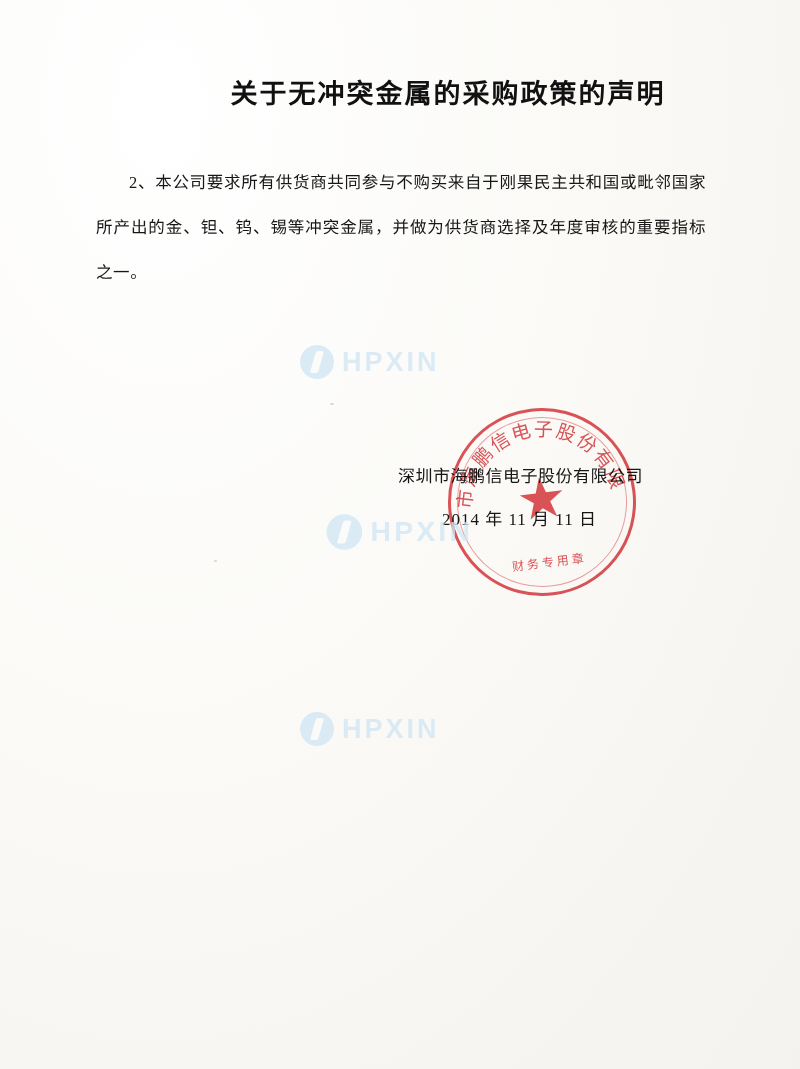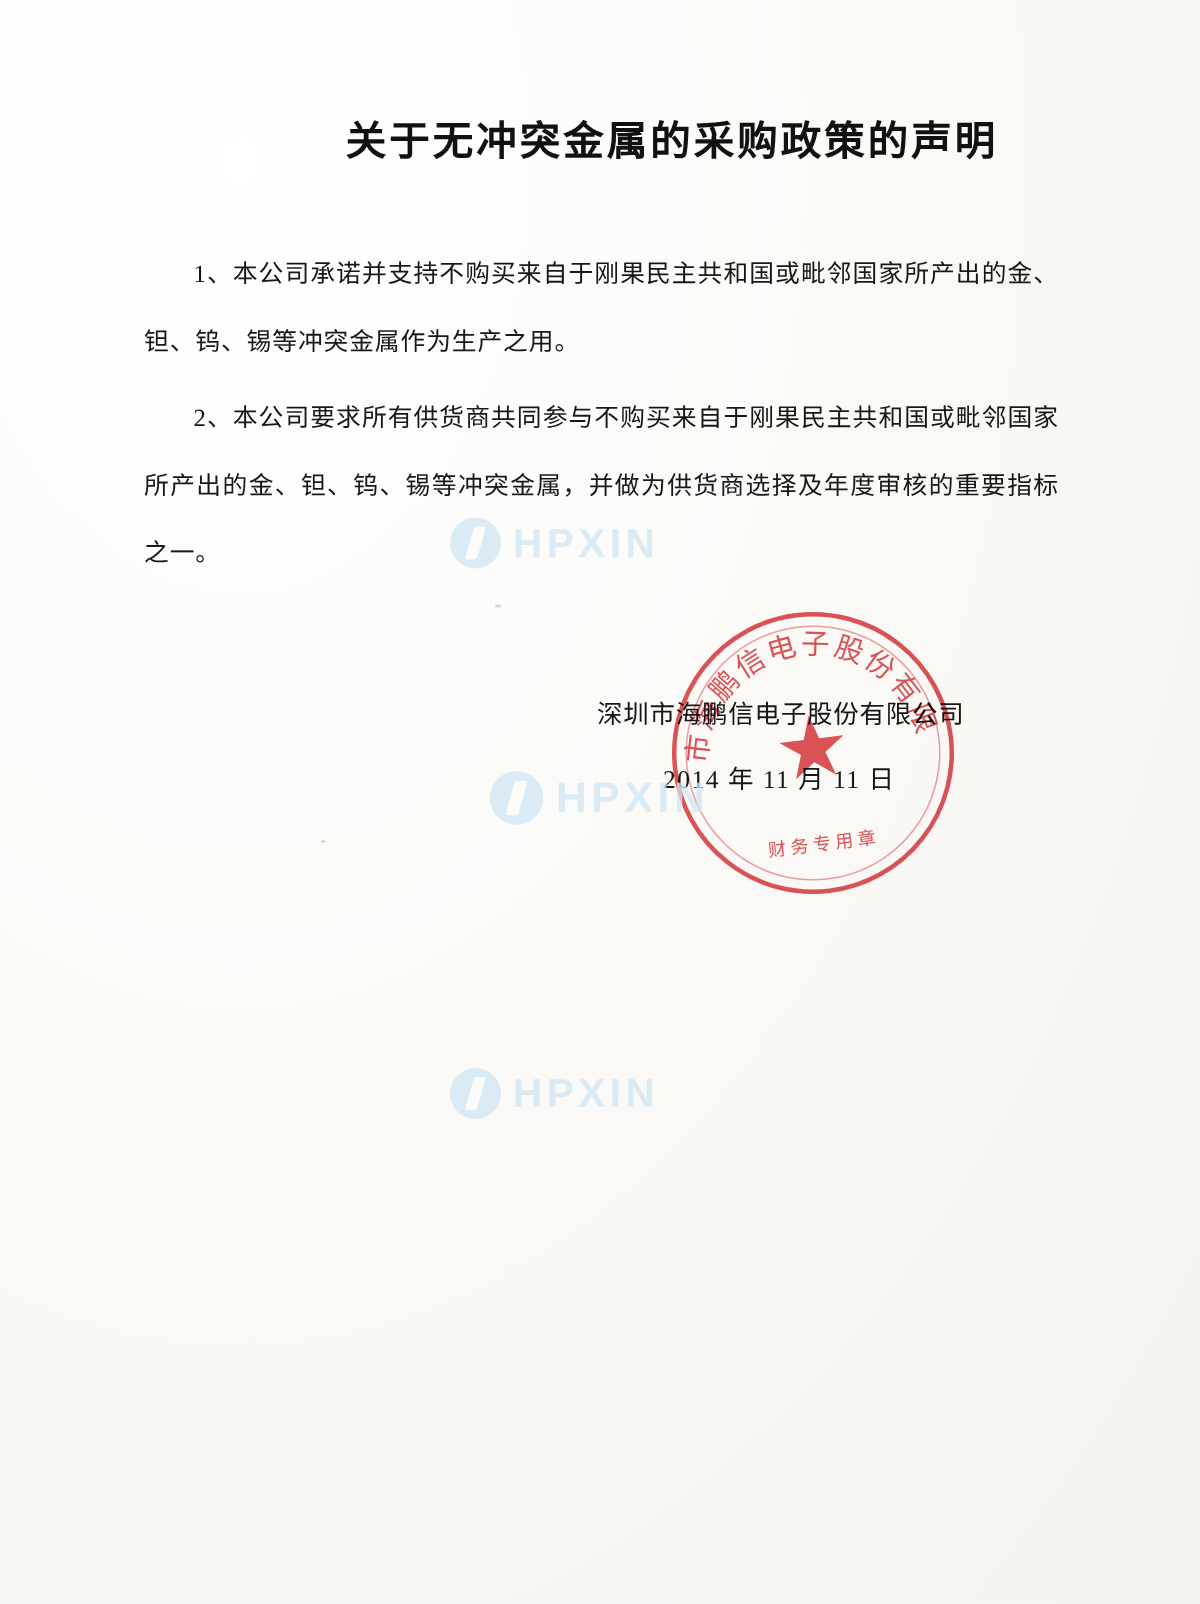--- a/index.html
+++ b/index.html
@@ -175,21 +175,20 @@
 </style>
 </head>
 <body>
 
 <div class="page">
   <div class="paper-tint"></div>
 
   <div class="doc-title">关于无冲突金属的采购政策的声明</div>
 
   <div class="body-block">
-    <p class="para">1、本公司承诺并支持不购买来自于刚果民主共和国或毗邻国家所产出的金、钽、钨、锡等冲突金属作为生产之用。</p>
     <p class="para">2、本公司要求所有供货商共同参与不购买来自于刚果民主共和国或毗邻国家所产出的金、钽、钨、锡等冲突金属，并做为供货商选择及年度审核的重要指标之一。</p>
   </div>
 
   <div class="signature-block">
     <div class="company-name">深圳市海鹏信电子股份有限公司</div>
     <div class="sign-date">2014 年 11 月 11 日</div>
   </div>
 
   <div class="seal">
     <div class="seal-inner-ring"></div>

